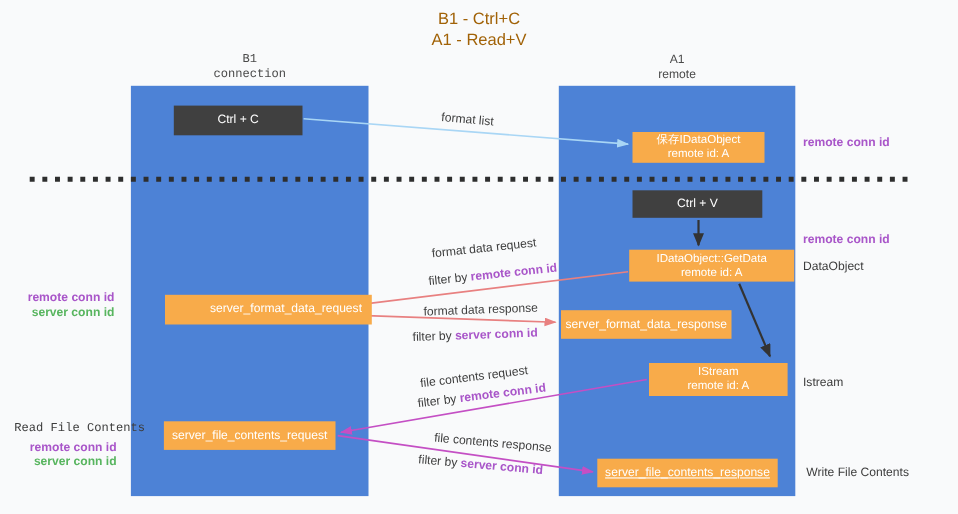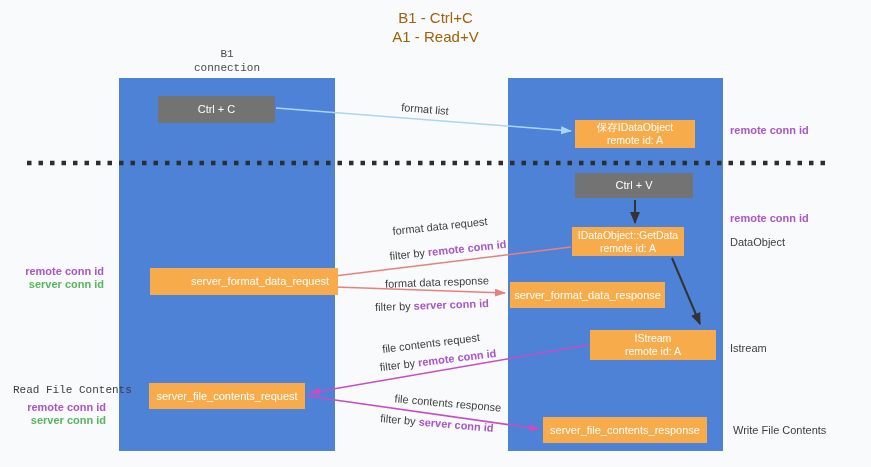--- a/index.html
+++ b/index.html
@@ -18,21 +18,21 @@
     text-align:center;font-size:11px;line-height:14px;color:#4a4a4a;
   }
   .lane{
     background:#4d82d6;
   }
   .node{
     display:flex;flex-direction:column;align-items:center;justify-content:center;
     color:#ffffff;font-size:11px;line-height:13px;text-align:center;white-space:nowrap;
   }
   .node.small{font-size:10.5px;line-height:13px;}
-  .green{background:#737373;}
+  .green{background:#404040;}
   .orange{background:#f8ab4a;}
   .flow-label{
     position:absolute;font-size:11px;color:#3d3d3d;white-space:nowrap;
     transform:translate(-50%,-50%);
   }
   .side-label{
     position:absolute;font-size:11px;line-height:13px;white-space:nowrap;color:#3d3d3d;
   }
   .purple{color:#a956c9;font-weight:bold;}
   .greentxt{color:#58b55f;font-weight:bold;}
@@ -47,20 +47,24 @@
 <div id="stage">
 
   <div class="abs title">
     <div>B1 - Ctrl+C</div>
     <div>A1 - Read+V</div>
   </div>
 
   <div class="abs lane-header" style="left:119px;top:47px;width:216px;font-family:Liberation Mono, monospace;">
     <div>B1</div>
     <div>connection</div>
+  </div>
+  <div class="abs lane-header" style="left:508px;top:47px;width:215px;">
+    <div>A1</div>
+    <div>remote</div>
   </div>
 
   <div class="abs lane" style="left:119px;top:78px;width:216px;height:373px;"></div>
   <div class="abs lane" style="left:508px;top:78px;width:215px;height:373px;"></div>
 
   <svg width="871" height="467">
     <defs>
       <marker id="m-blue" markerUnits="userSpaceOnUse" markerWidth="12" markerHeight="10" refX="10" refY="4" orient="auto">
         <path d="M0,0 L11,4 L0,8 Z" fill="#a9d6f5"></path>
       </marker>
@@ -98,21 +102,21 @@
 
   <div class="abs node small orange" style="left:575px;top:120px;width:120px;height:28px;">
     <div>保存IDataObject</div>
     <div>remote id: A</div>
   </div>
 
   <div class="abs node green" style="left:575px;top:173px;width:118px;height:25px;">
     <div>Ctrl + V</div>
   </div>
 
-  <div class="abs node small orange" style="left:572px;top:227px;width:112px;height:29px;">
+  <div class="abs node small orange" style="left:572px;top:227px;width:150px;height:29px;">
     <div>IDataObject::GetData</div>
     <div>remote id: A</div>
   </div>
 
   <div class="abs node orange" style="left:150px;top:268px;width:156px;height:27px;padding-left:32px;">
     <div>server_format_data_request</div>
   </div>
 
   <div class="abs node orange" style="left:510px;top:282px;width:155px;height:26px;">
     <div>server_format_data_response</div>
@@ -120,21 +124,21 @@
 
   <div class="abs node small orange" style="left:590px;top:330px;width:126px;height:30px;">
     <div>IStream</div>
     <div>remote id: A</div>
   </div>
 
   <div class="abs node orange" style="left:149px;top:383px;width:156px;height:26px;">
     <div>server_file_contents_request</div>
   </div>
 
-  <div class="abs node orange" style="left:543px;top:417px;width:164px;height:26px;">
+  <div class="abs node orange" style="left:543px;top:417px;width:164px;height:26px;text-decoration:underline;">
     <div>server_file_contents_response</div>
   </div>
 
   <div class="flow-label" style="left:425px;top:109px;transform:translate(-50%,-50%) rotate(5deg);">format list</div>
 
   <div class="flow-label" style="left:440px;top:226px;transform:translate(-50%,-50%) rotate(-6deg);">format data request</div>
   <div class="flow-label" style="left:448px;top:250px;transform:translate(-50%,-50%) rotate(-6deg);">
     <span>filter by </span><span class="key-remote">remote conn id</span>
   </div>
 

